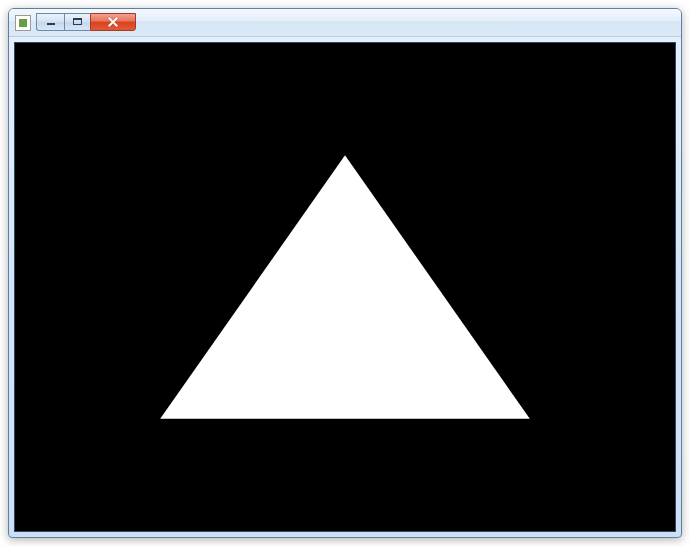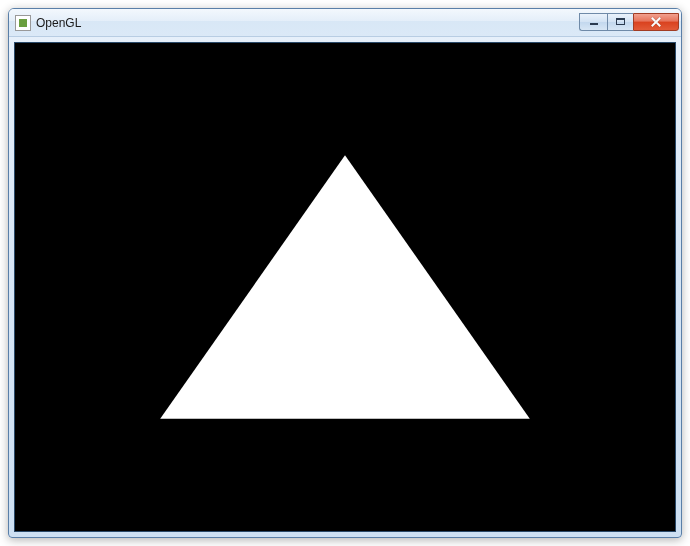--- a/index.html
+++ b/index.html
@@ -160,21 +160,20 @@
     }
   </style>
 </head>
 <body>
 
 <div class="window">
   <div class="titlebar">
     <div class="app-icon">
       <div class="app-icon-inner"></div>
     </div>
-    <span class="title-text">OpenGL</span>
     <div class="window-controls">
       <div class="ctrl-btn btn-min" title="Minimize">
         <div class="min-glyph"></div>
       </div>
       <div class="ctrl-btn btn-max" title="Maximize">
         <div class="max-glyph"></div>
       </div>
       <div class="ctrl-btn btn-close" title="Close">
         <div class="close-glyph"></div>
       </div>

